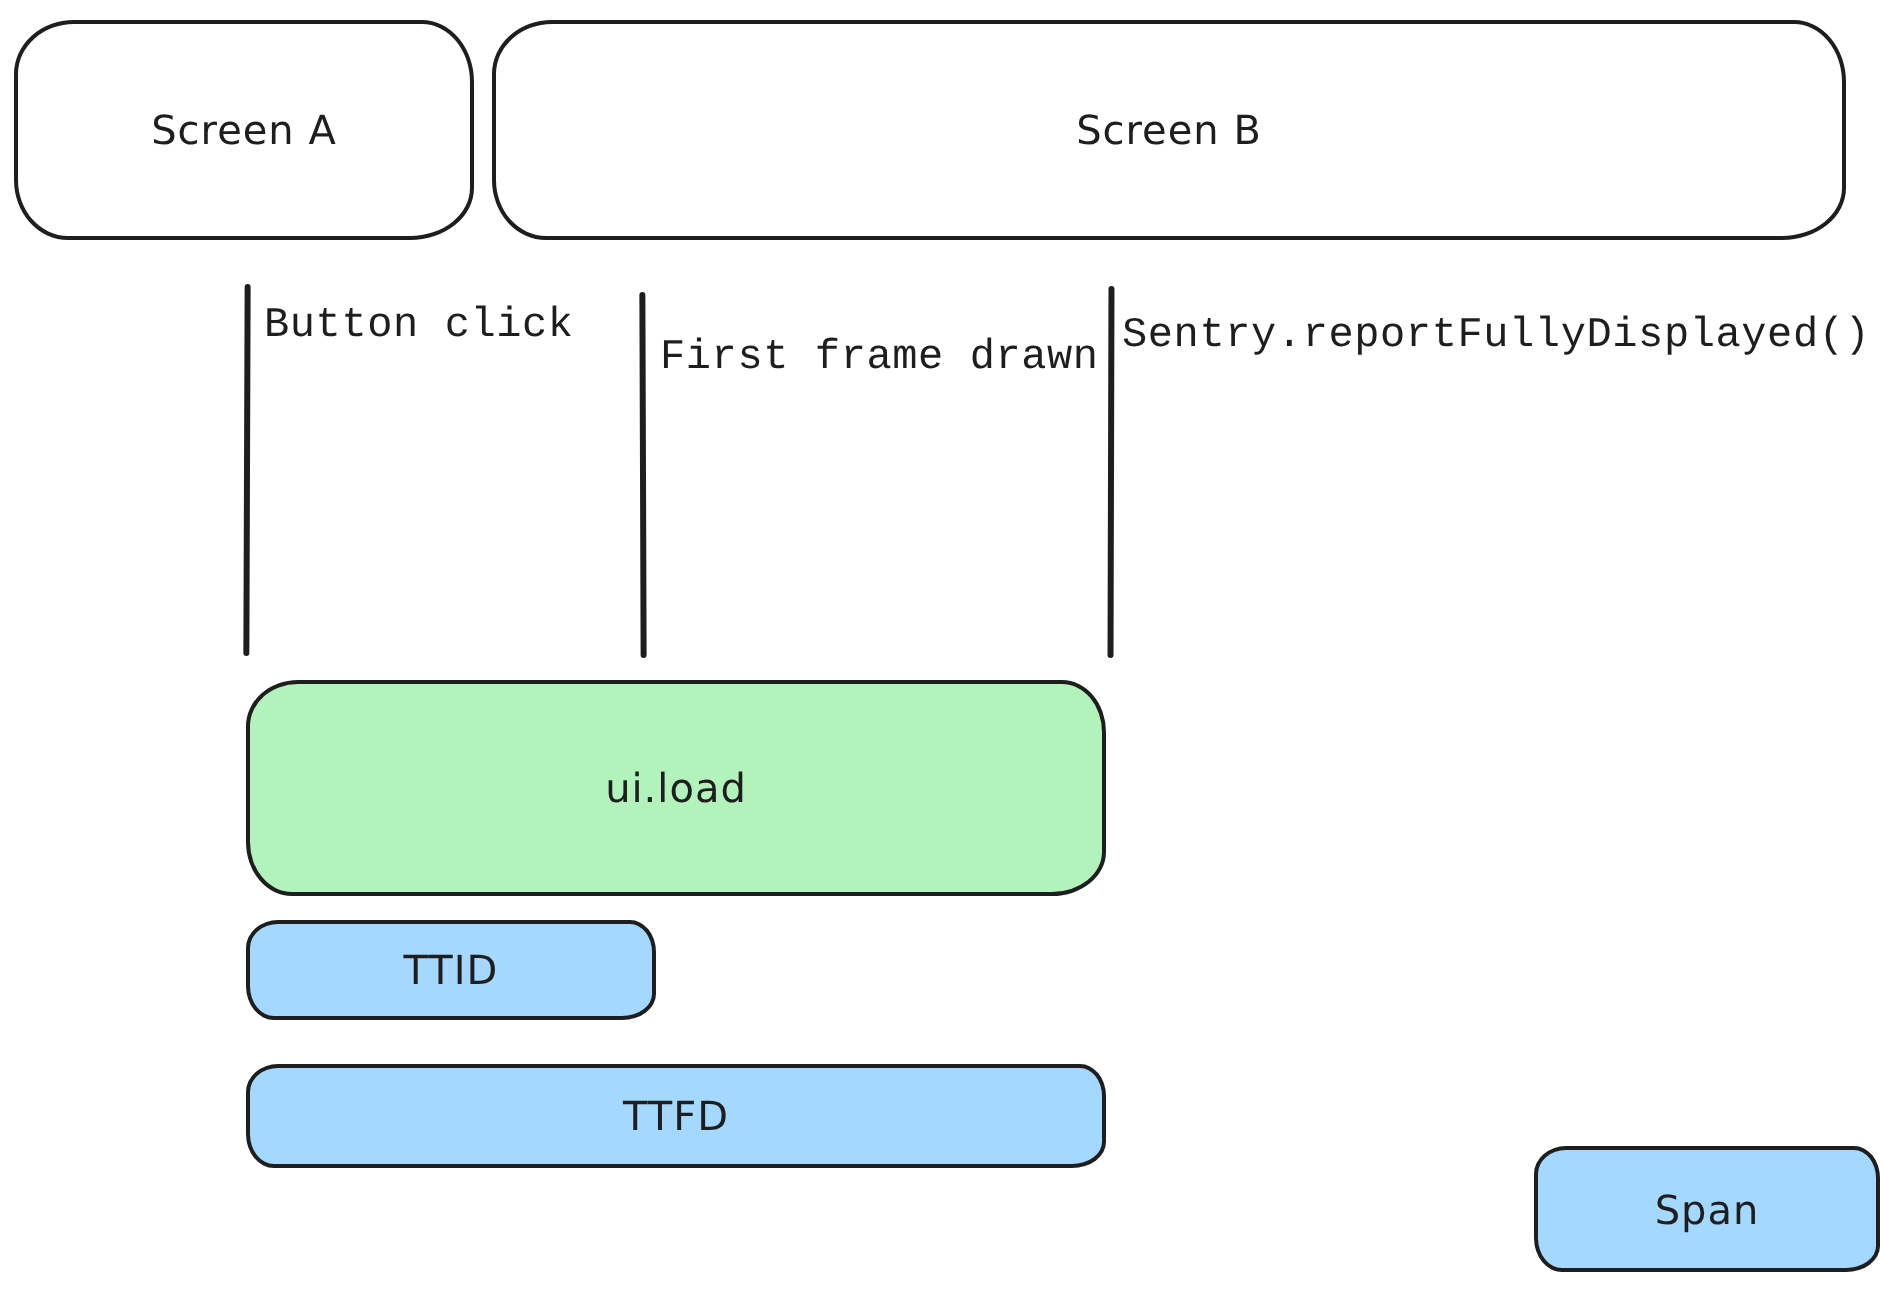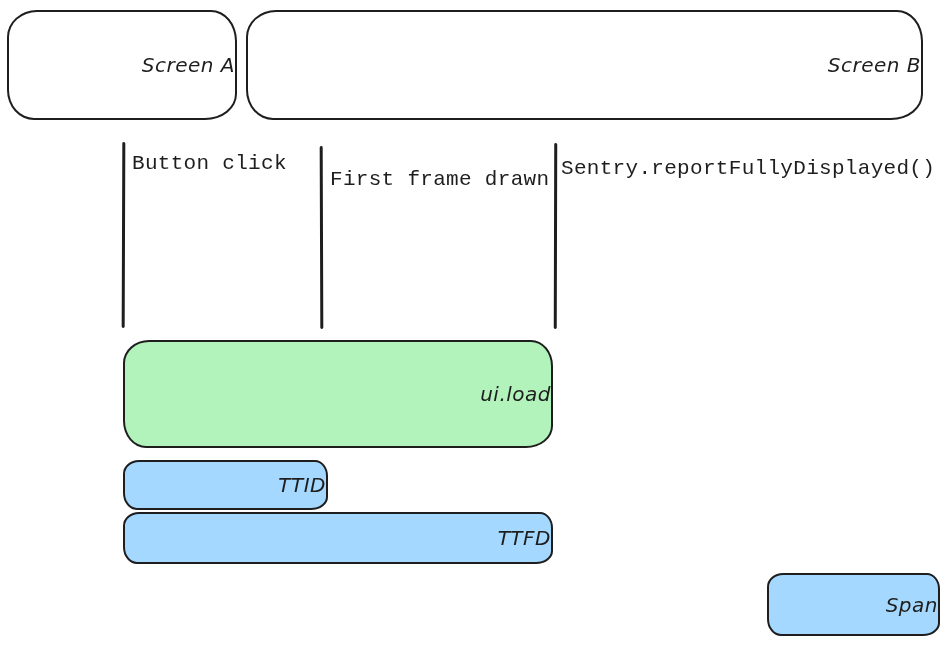--- a/index.html
+++ b/index.html
@@ -19,25 +19,24 @@
     width: 941px;
     height: 648px;
     background: var(--bg);
     overflow: hidden;
   }
   .box {
     position: absolute;
     border: 2.5px solid var(--stroke);
     display: flex;
     align-items: center;
-    justify-content: flex-end;
+    justify-content: center;
     font-size: 20px;
     letter-spacing: 0.5px;
     background: var(--bg);
-    font-style: italic;
   }
   
   .sketch-lg { border-radius: 30px 26px 32px 27px / 27px 31px 26px 30px; }
   .sketch-md { border-radius: 26px 22px 27px 23px / 23px 26px 22px 27px; }
   .sketch-sm { border-radius: 16px 13px 17px 14px / 14px 16px 13px 17px; }
 
   .screen-a { left: 7px;  top: 10px; width: 230px; height: 110px; }
   .screen-b { left: 246px; top: 10px; width: 677px; height: 110px; }
 
   .vline {
@@ -59,21 +58,21 @@
   }
   .event-label-1 { left: 132px; top: 152px; }
   .event-label-2 { left: 330px; top: 168px; }
   .event-label-3 { left: 561px; top: 157px; }
 
   .bar-transaction { background: var(--transaction-fill); }
   .bar-span { background: var(--span-fill); }
 
   .bar-uiload { left: 123px; top: 340px; width: 430px; height: 108px; }
   .bar-ttid   { left: 123px; top: 460px; width: 205px; height: 50px; font-size: 20px; }
-  .bar-ttfd   { left: 123px; top: 512px; width: 430px; height: 52px; font-size: 20px; }
+  .bar-ttfd   { left: 123px; top: 532px; width: 430px; height: 52px; font-size: 20px; }
 
   .legend-transaction { left: 755px; top: 497px; width: 175px; height: 61px; }
   .legend-span        { left: 755px; top: 573px; width: 173px; height: 63px; margin-left: 12px; }
 </style>
 </head>
 <body>
 
 <div class="canvas">
 
   <div class="box sketch-lg screen-a">

